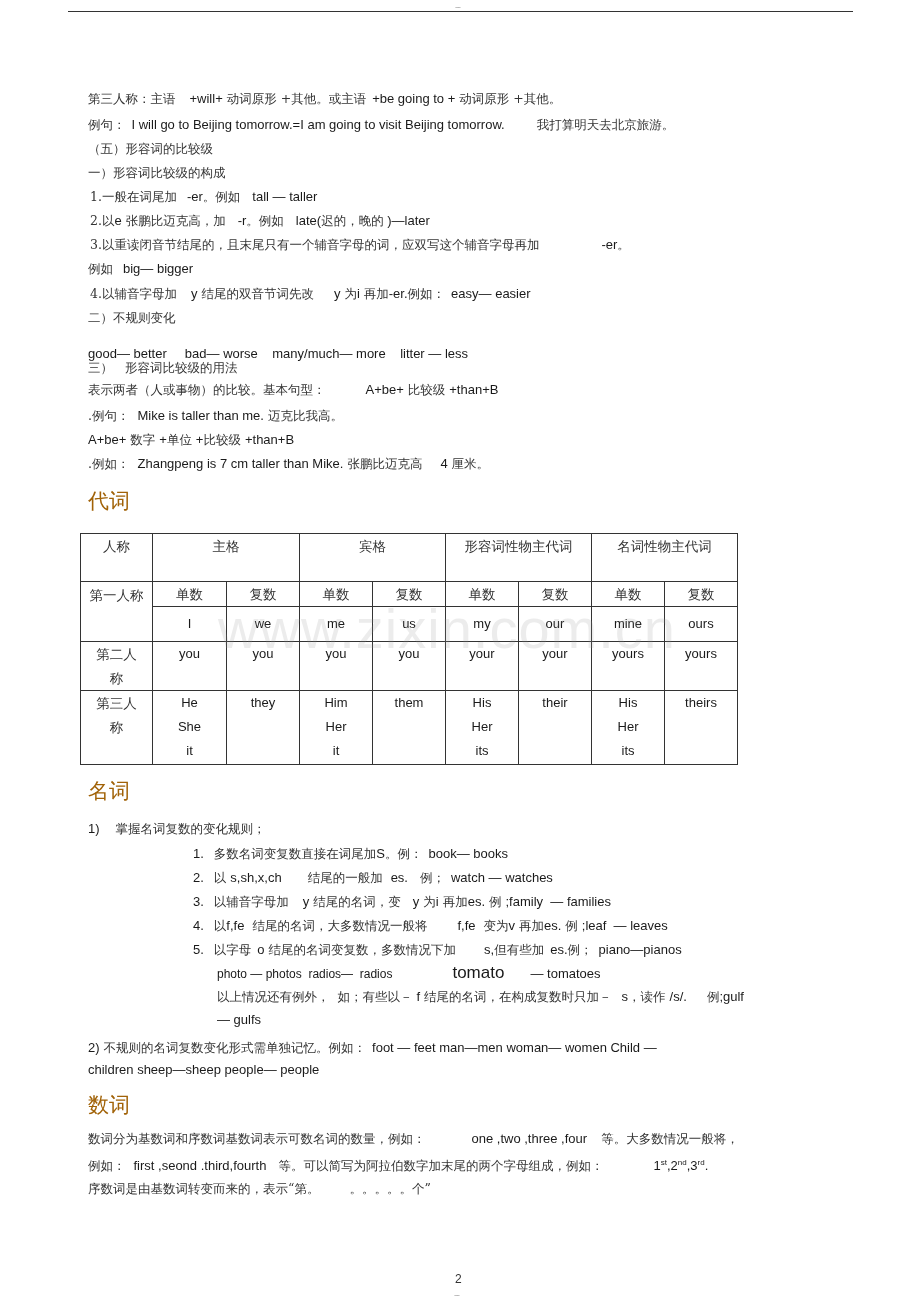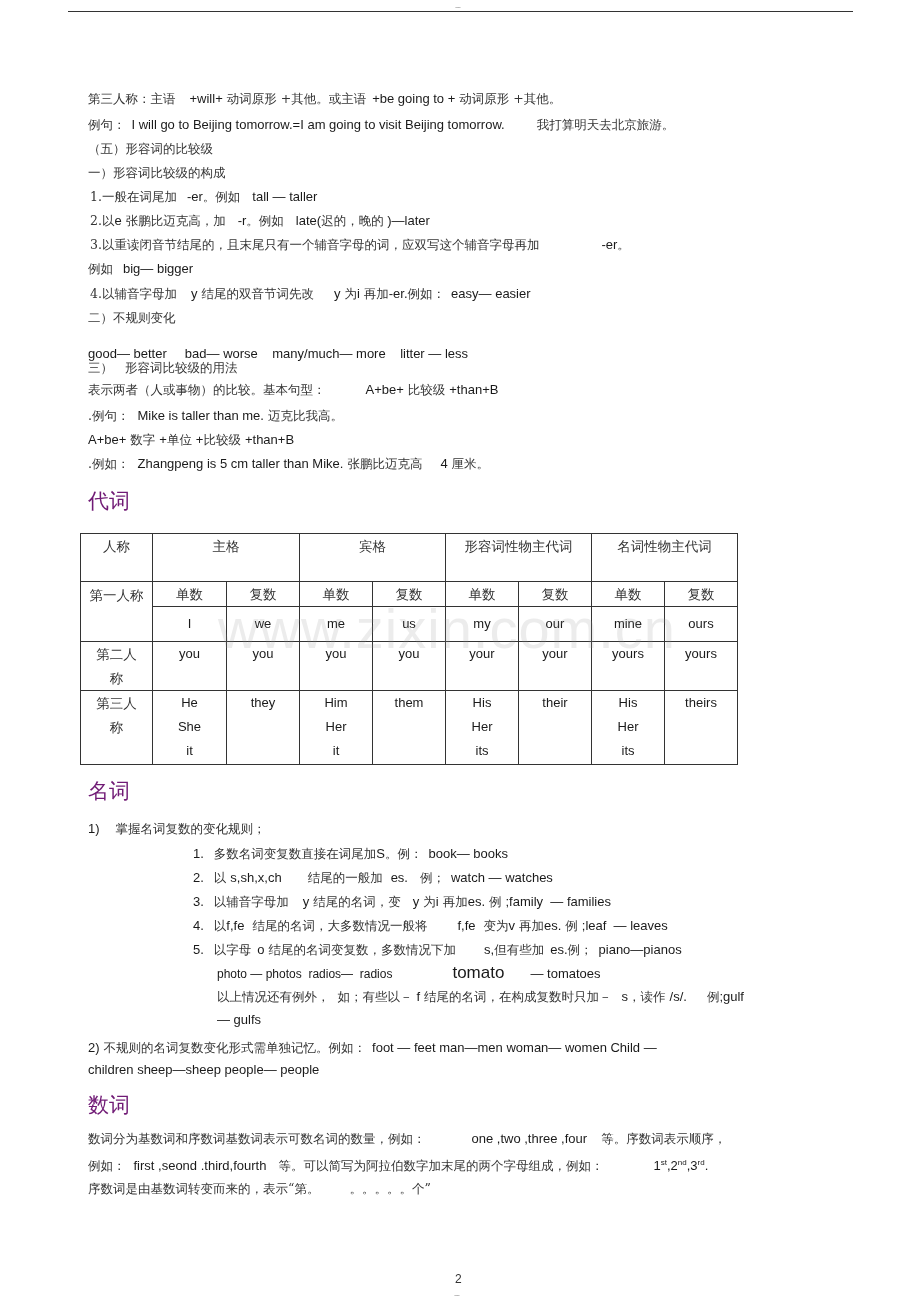--- a/index.html
+++ b/index.html
@@ -2,21 +2,21 @@
 <html><head>
   <meta charset="utf-8">
   <style>
     html, body { margin: 0; padding: 0; background: #ffffff; }
     body { width: 920px; height: 1303px; position: relative; overflow: hidden;
       font-family: "Liberation Sans", "DejaVu Sans", sans-serif; color: #1a1a1a; }
     .hdr-dash { position: absolute; left: 455px; top: 2px; font-size: 8px; color: #999; letter-spacing: -1px; }
     .hdr-rule { position: absolute; left: 68px; top: 11px; width: 785px; height: 0; border-top: 1.5px solid #333; }
     .line { position: absolute; left: 88px; font-size: 13px; line-height: 18px; white-space: pre; }
     .cn { font-family: "DejaVu Serif", "Liberation Serif", serif; color: #333; font-size: 12.5px; }
-    .h2 { position: absolute; left: 88px; font-size: 21px; font-family: "DejaVu Sans", sans-serif; color: #701a75; font-weight: normal; }
+    .h2 { position: absolute; left: 88px; font-size: 21px; font-family: "DejaVu Sans", sans-serif; color: #a16207; font-weight: normal; }
     .gap { display: inline-block; }
     sup { font-size: 8px; vertical-align: 5px; }
 
     table.pron { position: absolute; left: 80px; top: 533px; border-collapse: collapse; table-layout: fixed; width: 657px; padding-left: 22px; }
     table.pron td { border: 1px solid #333; padding: 0; text-align: center; vertical-align: top; font-size: 13px; line-height: 24px; }
     table.pron td.cn { font-size: 13.5px; color: #333; }
     .wm { position: absolute; left: 218px; top: 596px; font-size: 56px; color: rgba(150,150,150,0.18);
       font-family: "Liberation Sans", sans-serif; letter-spacing: 1px; pointer-events: none; }
 
     .pg { position: absolute; left: 455px; top: 1272px; font-size: 12px; color: #333; }
@@ -48,21 +48,21 @@
 <div class="line cn" style="top:309px">二）不规则变化</div>
 <div class="line" style="top:345px">good— better     bad— worse    many/much— more    litter — less</div>
 <div class="line cn" style="top:359px">三）   形容词比较级的用法</div>
 
 <div class="line" style="top:381px"><span class="cn">表示两者（人或事物）的比较。基本句型：</span><span class="gap" style="width:40px"></span><span>A+be+</span><span class="cn"> 比较级 </span><span>+than+B</span></div>
 
 <div class="line" style="top:407px"><span class="cn">.例句：</span><span class="gap" style="width:8px"></span><span>Mike is taller than me.</span><span class="cn"> 迈克比我高。</span></div>
 
 <div class="line" style="top:431px"><span>A+be+</span><span class="cn"> 数字 </span><span>+</span><span class="cn">单位 </span><span>+</span><span class="cn">比较级 </span><span>+than+B</span></div>
 
-<div class="line" style="top:455px"><span class="cn">.例如：</span><span class="gap" style="width:8px"></span><span>Zhangpeng is 5 cm taller than Mike.</span><span class="cn"> 张鹏比迈克高</span><span class="gap" style="width:18px"></span><span>4</span><span class="cn"> 厘米。</span></div>
+<div class="line" style="top:455px"><span class="cn">.例如：</span><span class="gap" style="width:8px"></span><span>Zhangpeng is 7 cm taller than Mike.</span><span class="cn"> 张鹏比迈克高</span><span class="gap" style="width:18px"></span><span>4</span><span class="cn"> 厘米。</span></div>
 
 <div class="h2" style="top:487px">代词</div>
 
 <table class="pron">
   <colgroup>
     <col style="width:72px">
       <col style="width:74px">
       <col style="width:73px">
       <col style="width:73px">
       <col style="width:73px">
@@ -153,20 +153,20 @@
 
 <div class="line" style="top:988px; left:217px"><span class="cn">以上情况还有例外，  如；有些以－</span><span class="gap" style="width:4px"></span><span>f</span><span class="cn"> 结尾的名词，在构成复数时只加－</span><span class="gap" style="width:10px"></span><span>s</span><span class="cn">，读作</span><span class="gap" style="width:4px"></span><span>/s/.</span><span class="gap" style="width:20px"></span><span class="cn">例</span><span>;gulf</span></div>
 
 <div class="line" style="top:1011px; left:217px">— gulfs</div>
 
 <div class="line" style="top:1039px"><span>2)</span><span class="cn"> 不规则的名词复数变化形式需单独记忆。例如：</span><span class="gap" style="width:6px"></span><span>foot — feet man—men woman— women Child —</span></div>
 <div class="line" style="top:1061px">children sheep—sheep people— people</div>
 
 <div class="h2" style="top:1091px">数词</div>
 
-<div class="line" style="top:1130px"><span class="cn">数词分为基数词和序数词基数词表示可数名词的数量，例如：</span><span class="gap" style="width:46px"></span><span>one ,two ,three ,four</span><span class="gap" style="width:14px"></span><span class="cn">等。序数词表示顺序，</span></div>
+<div class="line" style="top:1130px"><span class="cn">数词分为基数词和序数词基数词表示可数名词的数量，例如：</span><span class="gap" style="width:46px"></span><span>one ,two ,three ,four</span><span class="gap" style="width:14px"></span><span class="cn">等。大多数情况一般将，</span></div>
 
 <div class="line" style="top:1154px"><span class="cn">例如：</span><span class="gap" style="width:8px"></span><span>first ,seond .third,fourth</span><span class="gap" style="width:12px"></span><span class="cn">等。可以简写为阿拉伯数字加末尾的两个字母组成，例如：</span><span class="gap" style="width:50px"></span><span>1</span><sup>st</sup><span>,2</span><sup>nd</sup><span>,3</span><sup>rd</sup><span>.</span></div>
 
 <div class="line" style="top:1180px"><span class="cn">序数词是由基数词转变而来的，表示“第。</span><span class="gap" style="width:30px"></span><span class="cn">。。。。。个”</span></div>
 
 <div class="pg">2</div>
 <span class="ft-dash">---</span>
 
 </body></html>

